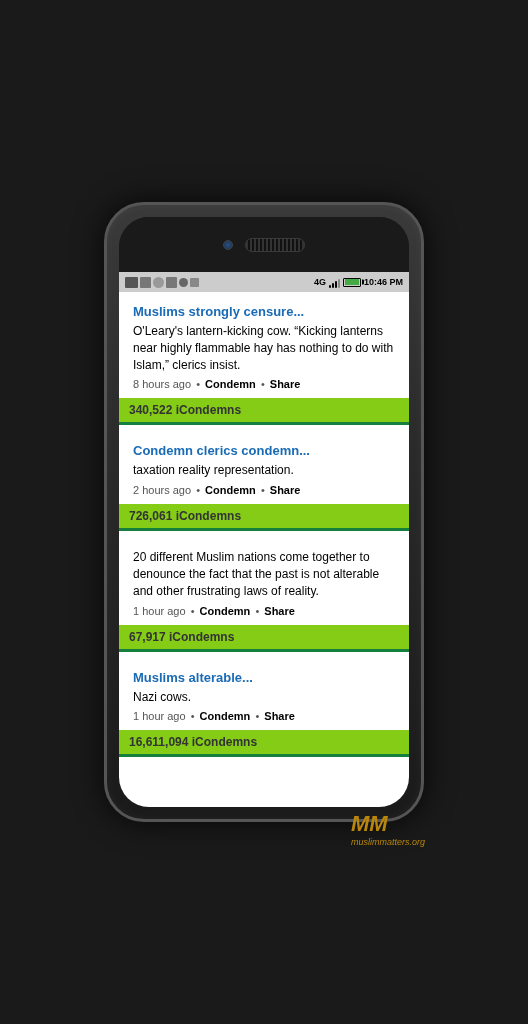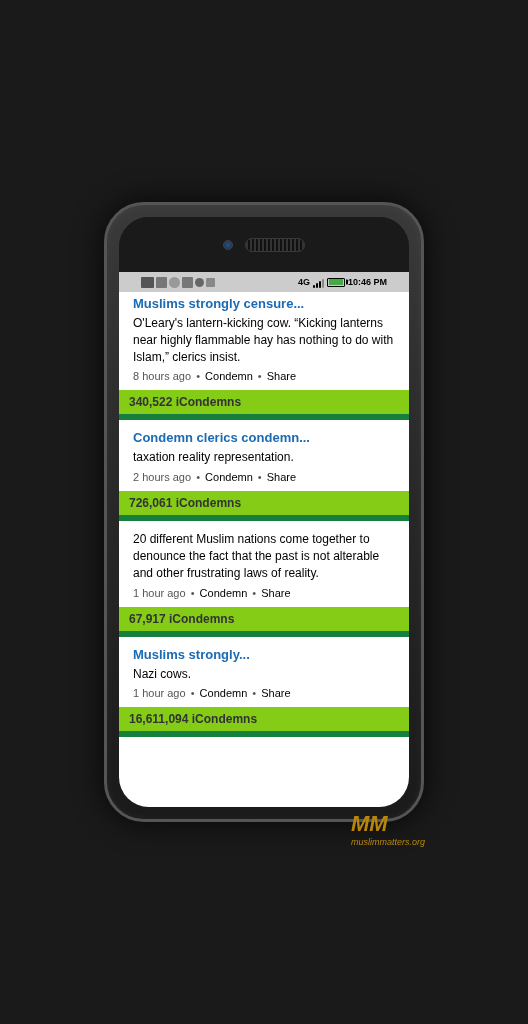--- a/index.html
+++ b/index.html
@@ -62,21 +62,21 @@
       background: repeating-linear-gradient(90deg, #333 0px, #333 2px, #111 2px, #111 4px);
     }
 
     
     .status-bar {
       height: 20px;
       background: #ccc;
       display: flex;
       align-items: center;
       justify-content: space-between;
-      padding: 0 22px;
+      padding: 0 6px;
       font-size: 9px;
       font-weight: bold;
       color: #000;
       gap: 40px;
     }
 
     .status-left {
       display: flex;
       align-items: center;
       gap: 2px;
@@ -141,22 +141,22 @@
     }
 
     
     .screen-content {
       background: #fff;
       overflow-y: auto;
       height: calc(100% - 75px);
     }
 
     .news-item {
-      padding: 4px 14px 0 14px;
-      border-bottom: 6px solid #15803d;
+      padding: 12px 14px 0 14px;
+      border-bottom: 3px solid #15803d;
     }
 
     .news-title {
       color: #1a6bb5;
       font-size: 13px;
       font-weight: bold;
       margin-bottom: 4px;
       text-decoration: none;
     }
 
@@ -171,21 +171,21 @@
       color: #555;
       font-size: 11px;
       margin-bottom: 8px;
     }
 
     .news-meta .bullet {
       margin: 0 2px;
     }
 
     .news-meta .action {
-      font-weight: normal;
+      font-weight: bold;
       color: #000;
       text-align: center;
     }
 
     .condemns-bar {
       background: #84cc16;
       padding: 5px 10px;
       font-size: 12px;
       font-weight: bold;
       color: #333;
@@ -296,21 +296,21 @@
           <span class="action">Condemn</span>
           <span class="bullet">•</span>
           <span class="action">Share</span>
         </div>
         <div class="condemns-bar">
           <span>67,917 iCondemns</span>
         </div>
       </div>
 
       <div class="news-item" style="margin-top:6px;">
-        <div class="news-title">Muslims strongly...</div>
+        <div class="news-title">Muslims alterable...</div>
         <div class="news-body">Nazi cows.</div>
         <div class="news-meta">
           <span>1 hour ago</span>
           <span class="bullet">•</span>
           <span class="action">Condemn</span>
           <span class="bullet">•</span>
           <span class="action">Share</span>
         </div>
         <div class="condemns-bar">
           <span>16,611,094 iCondemns</span>

